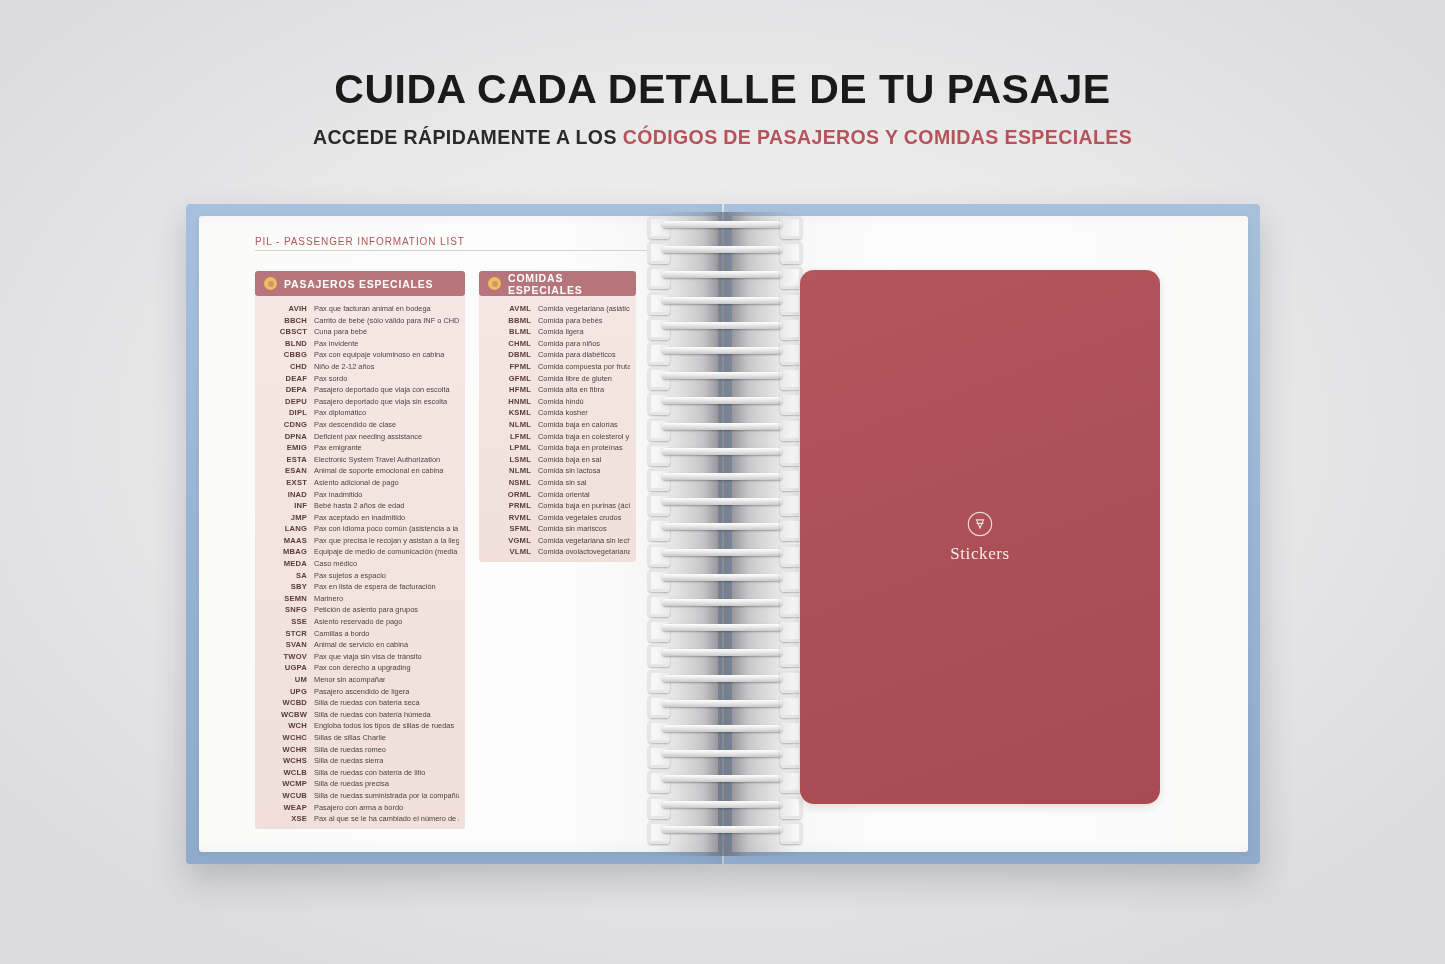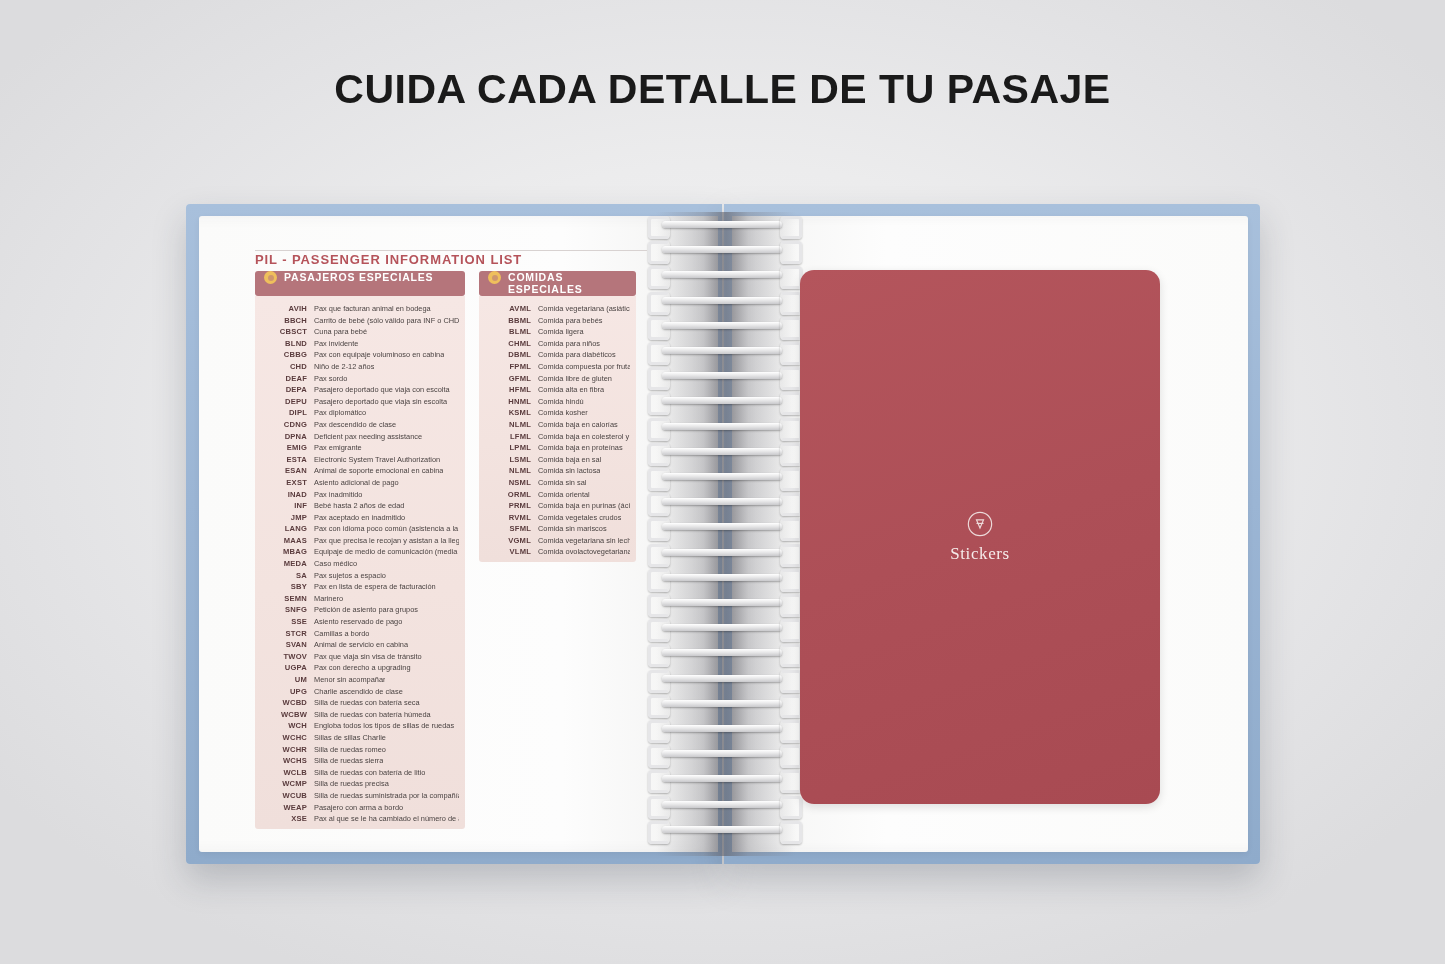--- a/index.html
+++ b/index.html
@@ -137,23 +137,23 @@
     background: transparent;
     box-shadow: 0 1px 2px rgba(0,0,0,0.28);
   }
   .ring .hookL { left: 6px;  border-right-color: transparent; }
   .ring .hookR { left: 138px; border-left-color: transparent; }
 
   
   .pil-label {
     position: absolute;
     left: 255px;
-    top: 252px;
-    font-size: 13px;
-    font-weight: bold;
+    top: 236px;
+    font-size: 10px;
+    font-weight: normal;
     letter-spacing: 0.9px;
     color: #b5535a;
   }
   .pil-rule {
     position: absolute;
     left: 255px;
     top: 250px;
     width: 392px;
     height: 1px;
     background: #d8d2d1;
@@ -161,20 +161,21 @@
 
   .col {
     position: absolute;
   }
   .col-head {
     height: 25px;
     border-radius: 3px;
     background: #b5757b;
     color: #ffffff;
     display: flex;
+    align-items: center;
     padding-left: 9px;
     font-size: 10.5px;
     font-weight: bold;
     letter-spacing: 0.8px;
   }
   .col-head .badge {
     width: 13px; height: 13px;
     border-radius: 50%;
     background: #efbf5c;
     margin-right: 7px;
@@ -249,20 +250,23 @@
     letter-spacing: 0.6px;
   }
 </style>
 </head>
 <body>
 
 <div id="stage">
 
   <div class="headline">CUIDA CADA DETALLE DE TU PASAJE</div>
 
+  <div class="subheadline">
+    <span>ACCEDE RÁPIDAMENTE A LOS </span><span class="accent">CÓDIGOS DE PASAJEROS Y COMIDAS ESPECIALES</span>
+  </div>
 
   <div id="notebook">
 
     <div class="cover left"></div>
     <div class="cover right"></div>
 
     <div class="page left"></div>
     <div class="page right"></div>
 
     <div class="gutter"></div>
@@ -533,21 +537,21 @@
         <div class="row">
           <span class="code">UGPA</span>
           <span class="desc">Pax con derecho a upgrading</span>
         </div>
         <div class="row">
           <span class="code">UM</span>
           <span class="desc">Menor sin acompañar</span>
         </div>
         <div class="row">
           <span class="code">UPG</span>
-          <span class="desc">Charlie ascendido de clase</span>
+          <span class="desc">Pasajero ascendido de ligera</span>
         </div>
         <div class="row">
           <span class="code">WCBD</span>
           <span class="desc">Silla de ruedas con batería seca</span>
         </div>
         <div class="row">
           <span class="code">WCBW</span>
           <span class="desc">Silla de ruedas con batería húmeda</span>
         </div>
         <div class="row">

